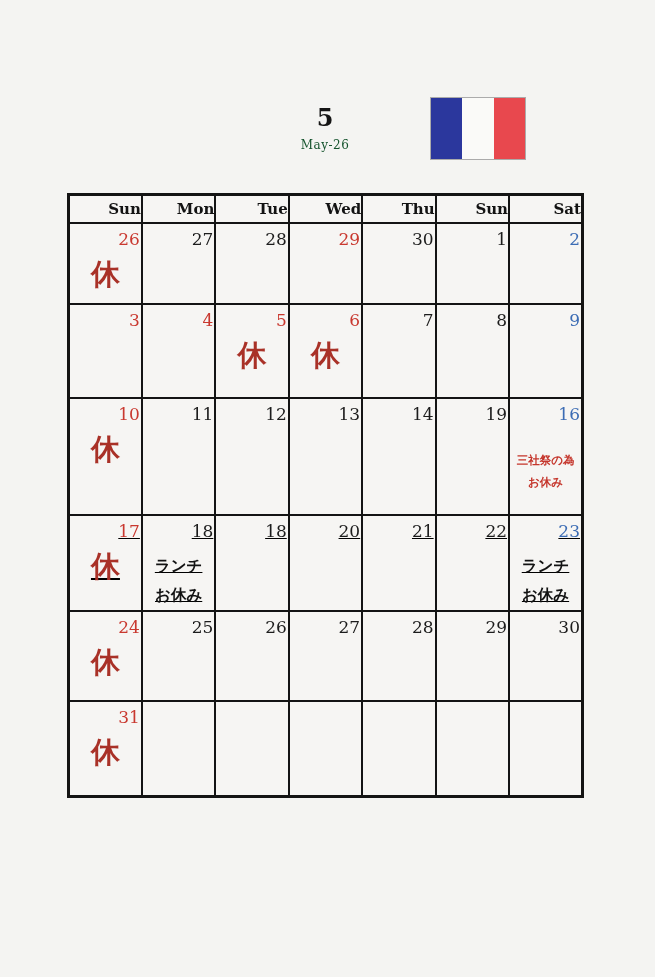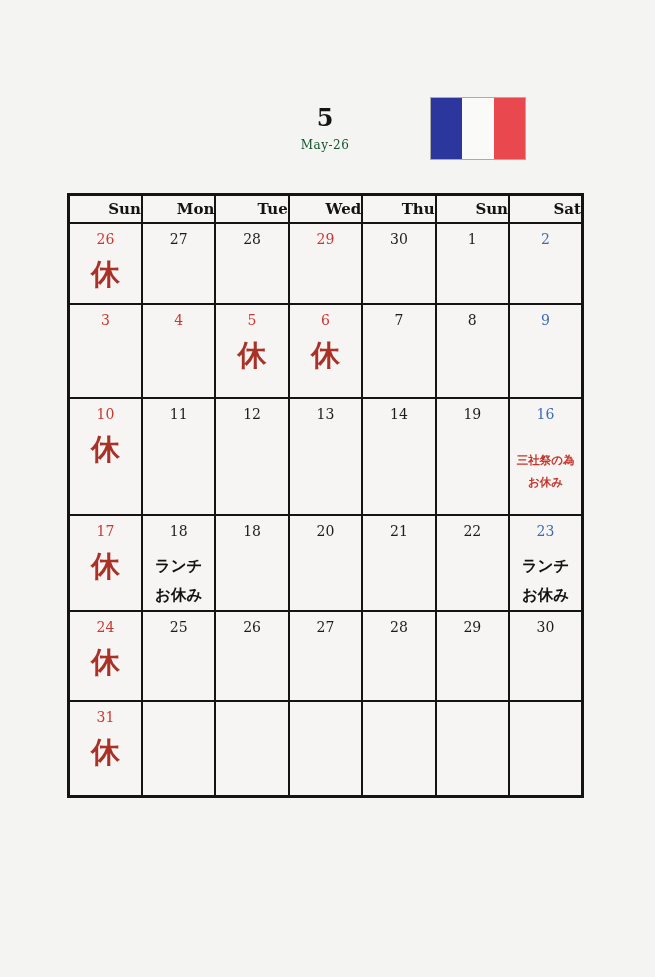--- a/index.html
+++ b/index.html
@@ -57,25 +57,25 @@
     padding:0;
   }
   table.calendar td{
     border:2px solid var(--border);
     vertical-align:top;text-align:center;
     padding:4px 1px 0 1px;
   }
   tbody tr:nth-child(1){height:81px;}
   tbody tr:nth-child(2){height:94px;}
   tbody tr:nth-child(3){height:117px;}
-  tbody tr:nth-child(4){height:68px;}
+  tbody tr:nth-child(4){height:68px;text-decoration:underline;}
   tbody tr:nth-child(5){height:90px;margin-top:8px;}
   tbody tr:nth-child(6){height:95px;margin-top:44px;}
 
-  .date{font-size:14px;line-height:22px;}
+  .date{font-size:17px;line-height:22px;text-align:right;}
   .date.red{color:var(--date-red);}
   .date.blue{color:var(--date-blue);}
   .date.black{color:var(--date-black);}
 
   .note{font-family:"DejaVu Sans","Liberation Sans",sans-serif;font-weight:bold;}
   .note.kyu{
     margin-top:8px;font-size:29px;line-height:32px;color:var(--kyu-red);
   }
   .note.small-red{
     margin-top:24px;font-size:11.5px;line-height:22px;color:var(--note-red);

